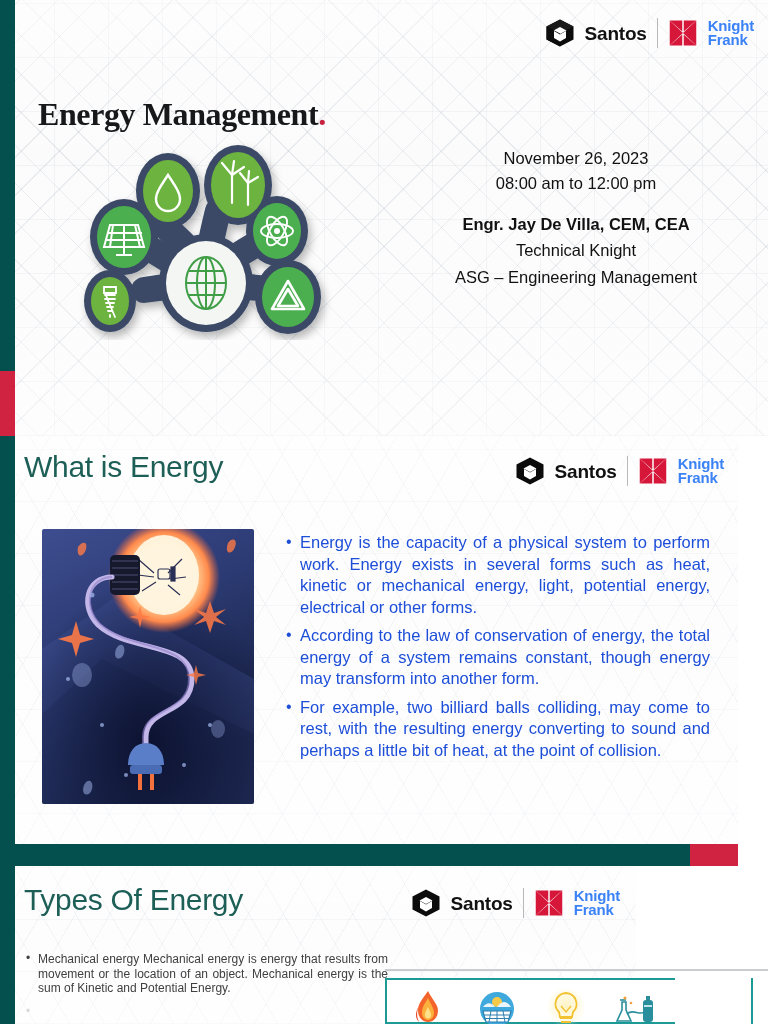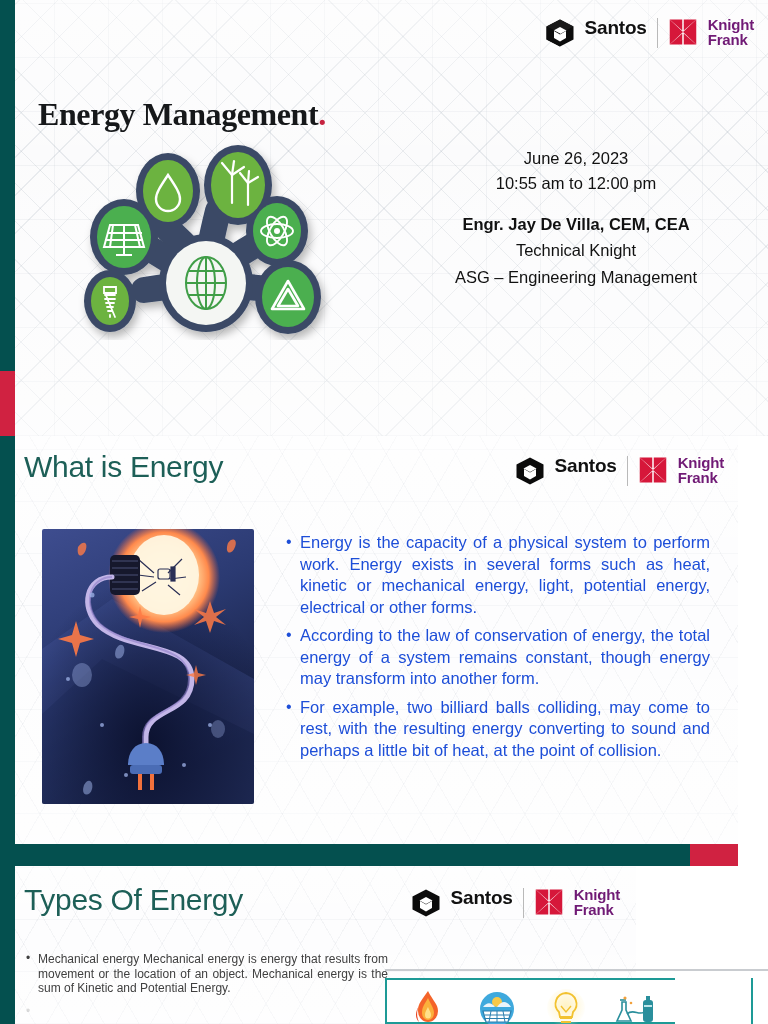--- a/index.html
+++ b/index.html
@@ -34,26 +34,26 @@
     position:absolute; inset:0;
     background:linear-gradient(180deg, rgba(255,255,255,.55) 0%, rgba(255,255,255,.1) 35%, rgba(255,255,255,.55) 100%);
     pointer-events:none;
   }
 
   
   .slide1 { position:absolute; left:0; top:0; width:768px; height:436px; overflow:hidden; background:#fff; }
   .s1-bar-teal { position:absolute; left:0; top:0; width:15px; height:371px; background:#04504f; }
   .s1-bar-red  { position:absolute; left:0; top:371px; width:15px; height:65px; background:#d02241; }
 
-  .logo { display:flex; align-items:flex-start; gap:10px; }
+  .logo { display:flex; align-items:center; gap:10px; }
   .logo .cube { width:30px; height:30px; flex:none; }
   .logo .santos-word { font-weight:700; font-size:19px; letter-spacing:-.2px; color:#111; line-height:1; }
   .logo .divider { width:1px; height:30px; background:#b9b9b9; }
   .logo .kf-mark { width:30px; height:28px; flex:none; }
-  .logo .kf-word { font-weight:700; font-size:15px; line-height:14.5px; color:#701a75; letter-spacing:-.2px; }
+  .logo .kf-word { font-weight:700; font-size:15px; line-height:14.5px; color:#3b82f6; letter-spacing:-.2px; }
 
   .s1-logo { position:absolute; right:14px; top:18px; }
 
   .s1-title {
     position:absolute; left:38px; top:96px;
     font-family:"Liberation Serif", serif;
     font-weight:700; font-size:32px; color:#16181a; letter-spacing:-.4px;
   }
   .s1-title .dot { color:#c62340; }
 
@@ -227,22 +227,22 @@
             <ellipse cx="134" cy="148" rx="20" ry="26"></ellipse>
             <ellipse cx="134" cy="148" rx="9" ry="26"></ellipse>
             <path d="M114,148 L154,148 M117,136 L151,136 M117,160 L151,160"></path>
             <path d="M134,122 L134,174"></path>
           </g>
         </g>
       </svg>
     </div>
 
     <div class="s1-right">
-      <div class="s1-date">June 26, 2023</div>
-      <div class="s1-date">10:55 am to 12:00 pm</div>
+      <div class="s1-date">November 26, 2023</div>
+      <div class="s1-date">08:00 am to 12:00 pm</div>
       <div class="s1-speaker">Engr. Jay De Villa, CEM, CEA</div>
       <div class="s1-role">Technical Knight</div>
       <div class="s1-role">ASG – Engineering Management</div>
     </div>
   </section>
 
   <section class="slide2">
     <div class="pat-hex"></div>
     <div class="fade-white"></div>
     <div class="s2-bar-left"></div>

